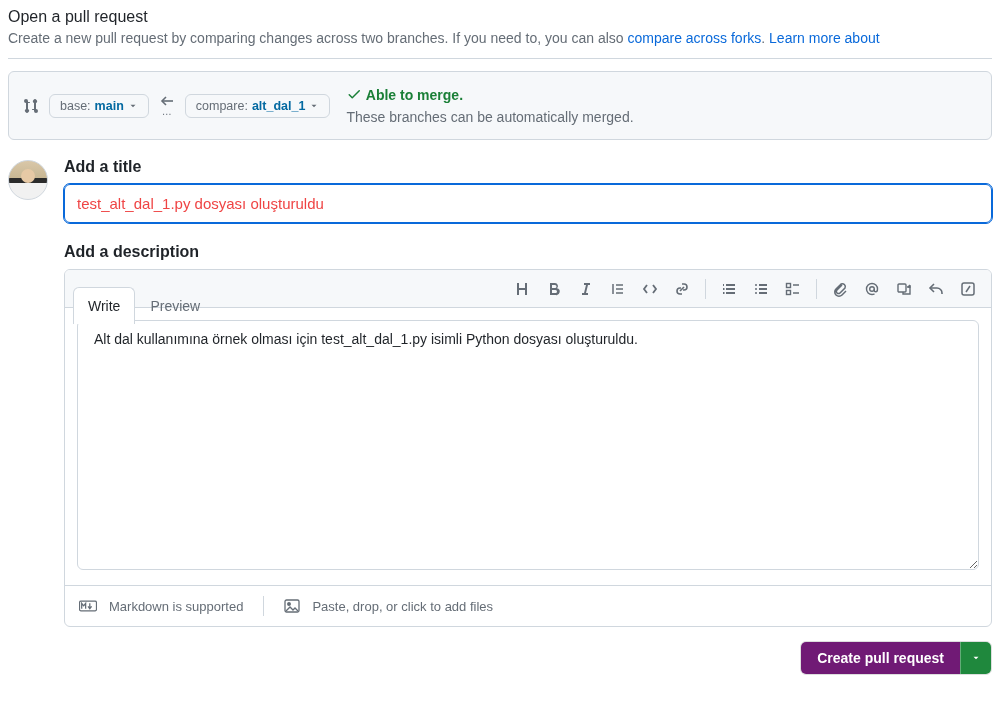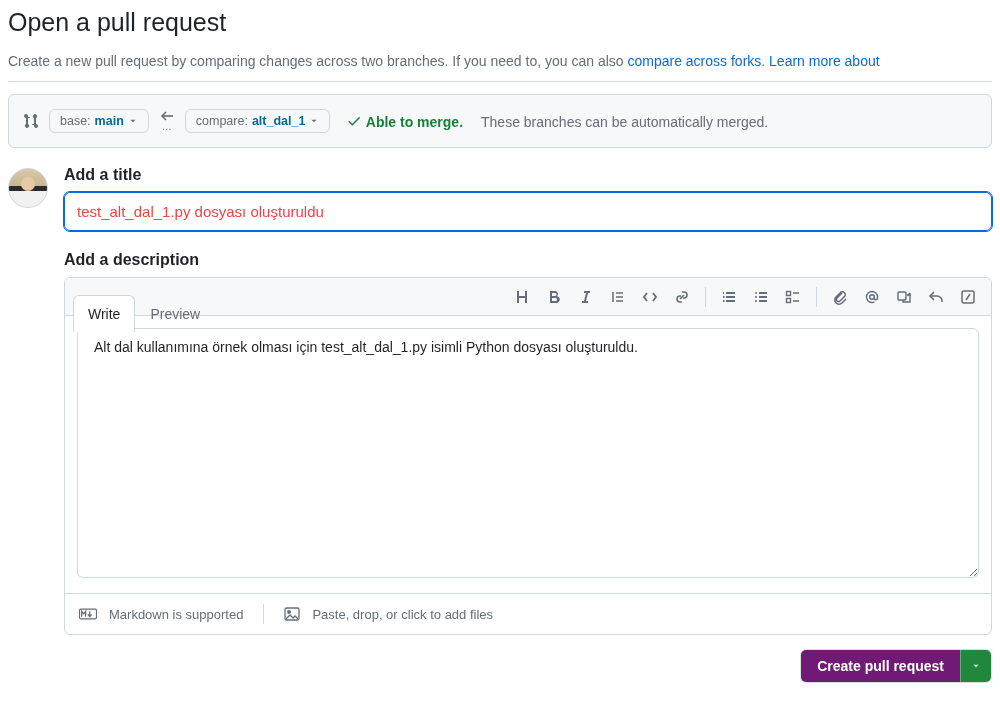--- a/index.html
+++ b/index.html
@@ -4,23 +4,23 @@
 <style>
   * { box-sizing: border-box; margin: 0; padding: 0; }
   body {
     font-family: -apple-system, BlinkMacSystemFont, "Segoe UI", Helvetica, Arial, sans-serif;
     color: #1f2328;
     background: #fff;
     font-size: 14px;
   }
   .page { padding: 8px 8px 8px 8px; }
   .page-title {
-    font-size: 25px;
+    font-size: 16px;
     font-weight: 400;
-    margin-bottom: 16px;
+    margin-bottom: 4px;
   }
   .page-subtitle {
     font-size: 14px;
     color: #656d76;
     margin-bottom: 12px;
   }
   .page-subtitle a { color: #0969da; text-decoration: none; }
   .divider-row {
     border-top: 1px solid #d0d7de;
     margin-bottom: 12px;
@@ -42,21 +42,21 @@
     padding: 4px 10px;
     font-size: 12.5px;
     display: inline-flex;
     align-items: center;
     gap: 4px;
     cursor: pointer;
     color: #656d76;
   }
   .branch-select b { color: #0369a1; font-weight: 700; }
   .arrow-wrap { display:flex; flex-direction:column; align-items:center; color:#656d76; font-size:12px; line-height:10px;}
-  .merge-status { display:flex; align-items:flex-end; gap:18px; margin-left:6px; }
+  .merge-status { display:flex; align-items:flex-start; gap:6px; margin-left:6px;flex-direction:column; }
   .merge-ok { color:#1a7f37; font-weight:600; font-size:14px; }
   .merge-ok svg { vertical-align:-2px; }
   .merge-msg { color:#656d76; font-size:14px; }
 
   .compose-row { display:flex; gap:16px; }
   .avatar {
     width:40px; height:40px; border-radius:50%; flex-shrink:0;
     background: linear-gradient(180deg,#d9c7a8 0%, #c8b794 45%, #2b2b2b 46%, #2b2b2b 58%, #f1f1f1 58%);
     border:1px solid #d0d7de;
     margin-top:2px;

